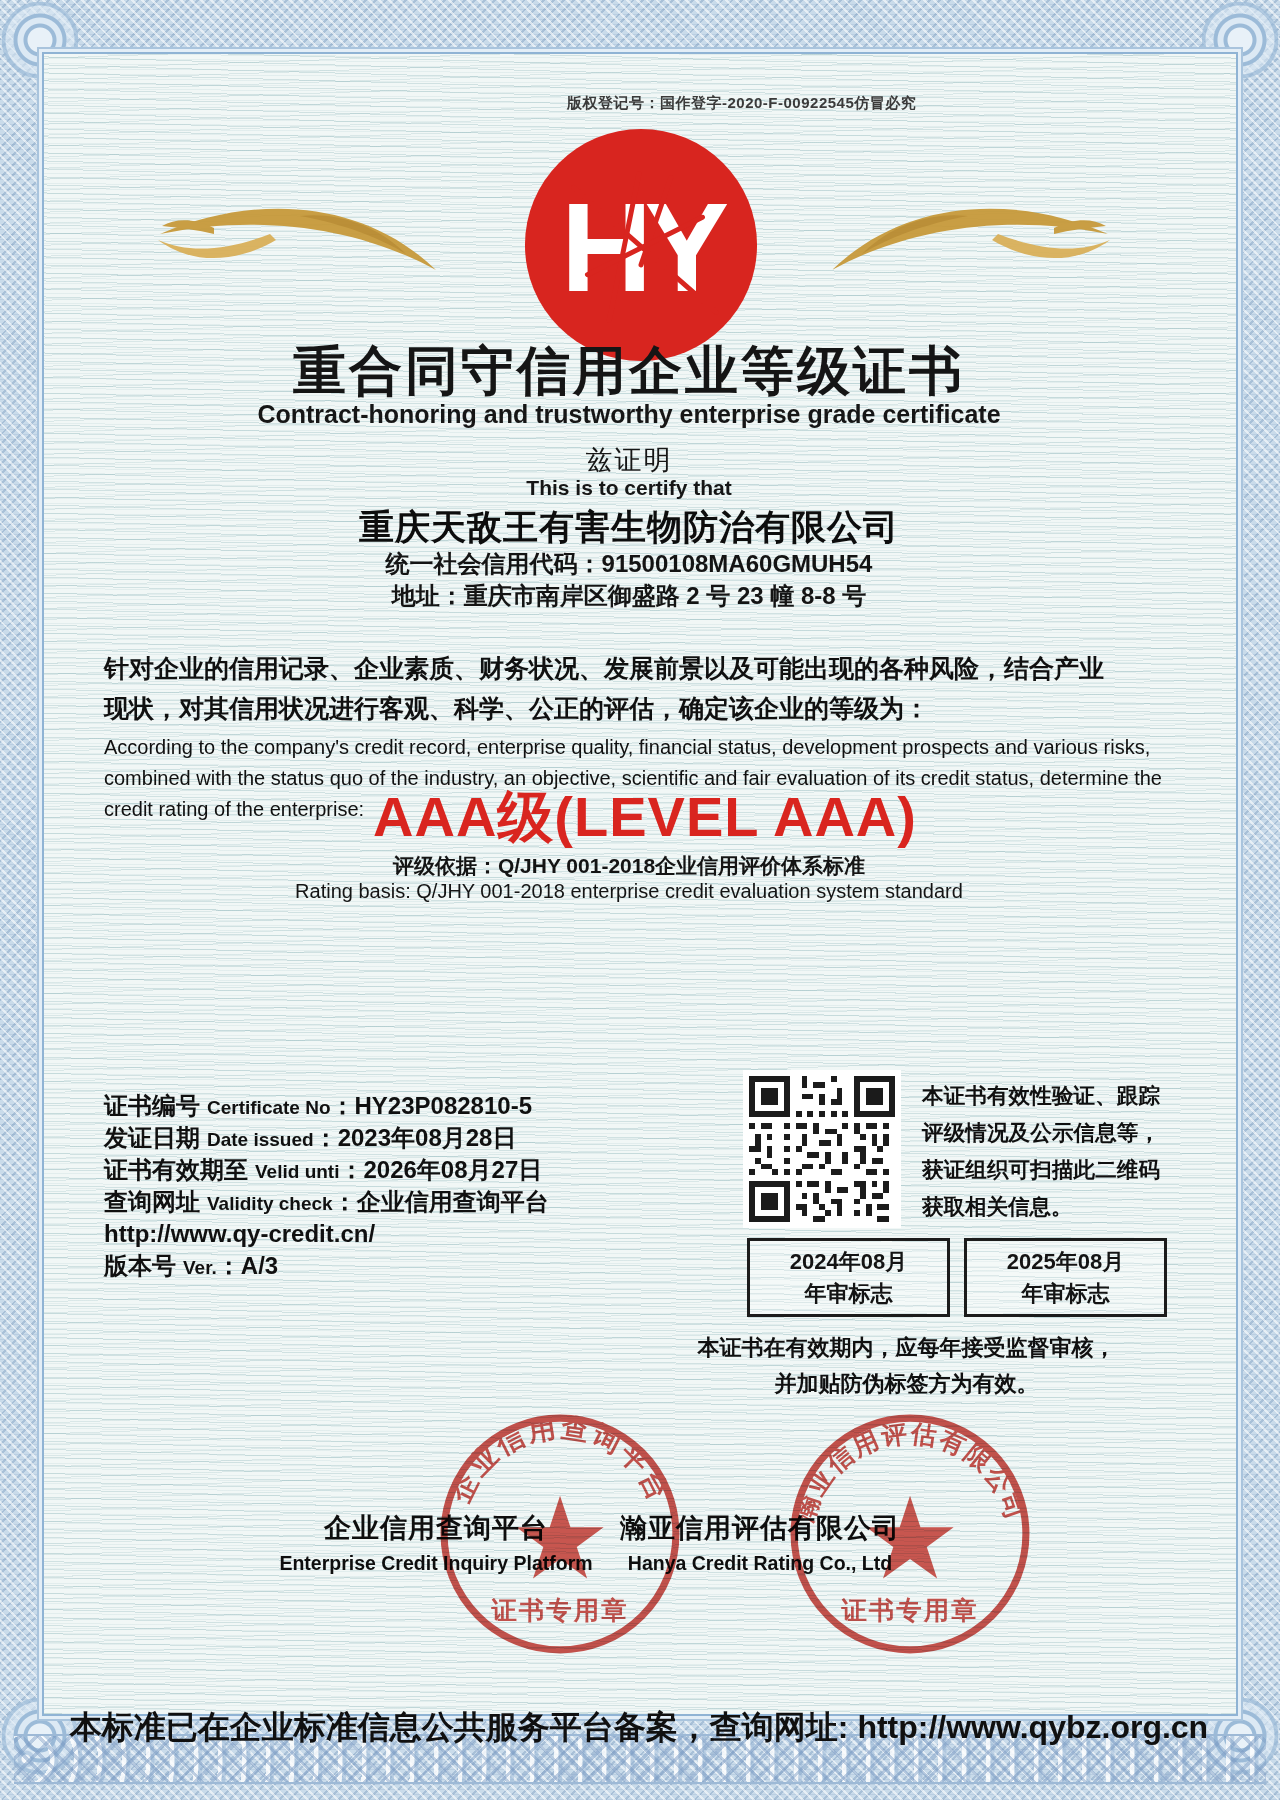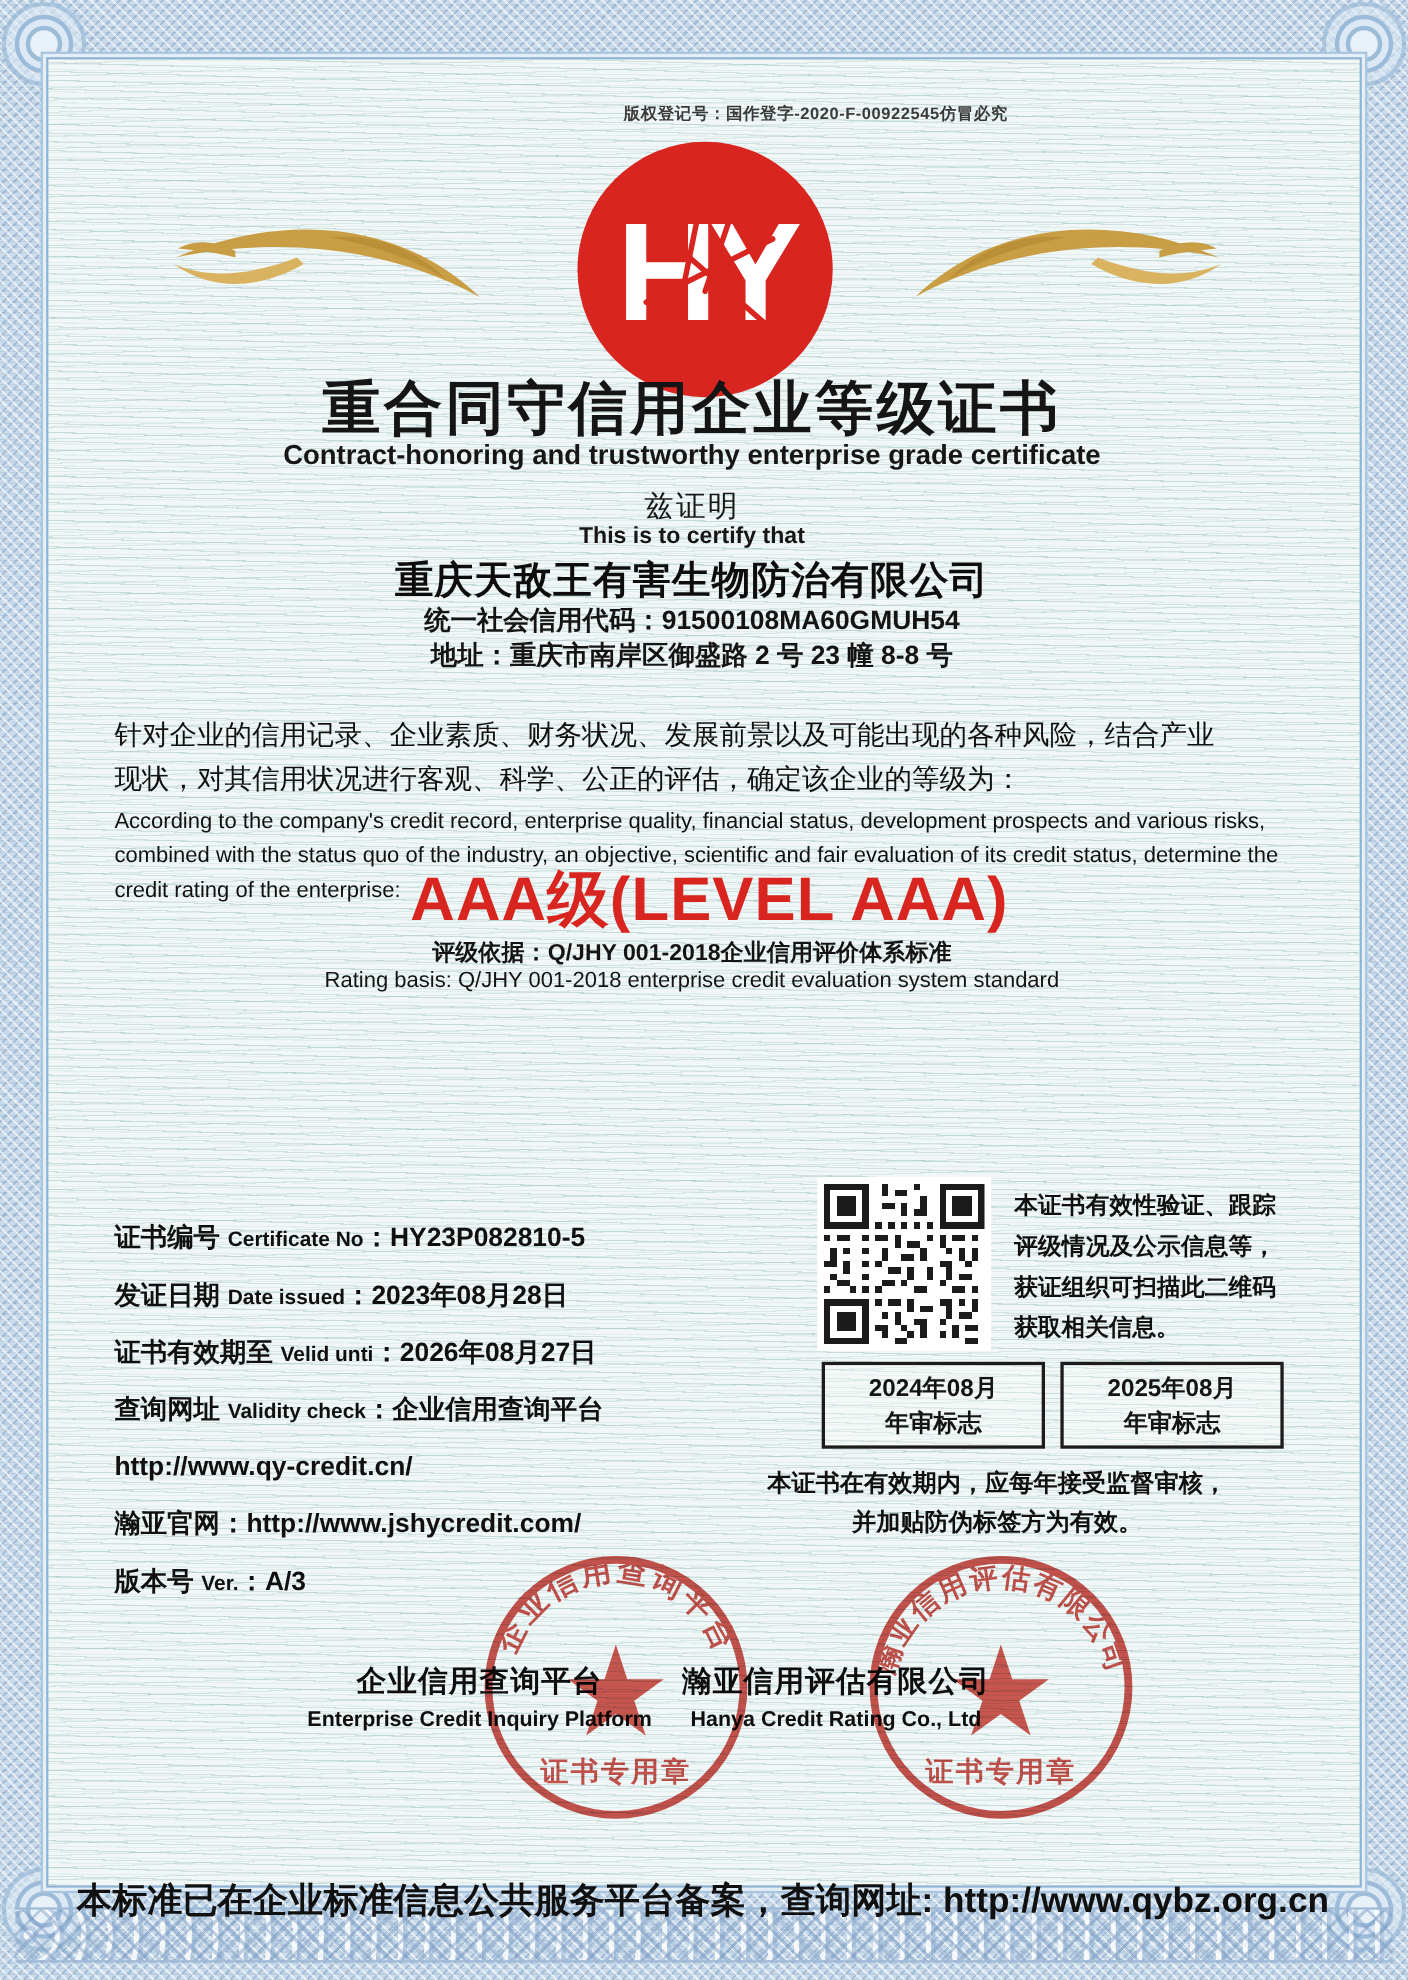--- a/index.html
+++ b/index.html
@@ -37,27 +37,27 @@
   .flourish.left{left:100px;}
   .flourish.right{right:112px;transform:scaleX(-1);}
   .title-cn{top:282px;font-size:53px;font-weight:900;color:#151515;letter-spacing:3px;}
   .title-en{top:346px;font-size:25px;font-weight:600;color:#161616;}
   .certify-cn{top:388px;font-size:27px;font-weight:400;color:#161616;letter-spacing:2px;}
   .certify-en{top:422px;font-size:21px;font-weight:600;color:#161616;}
   .company{top:450px;font-size:35px;font-weight:800;color:#0d0d0d;letter-spacing:1px;}
   .ccode{top:494px;font-size:24px;font-weight:600;color:#141414;}
   .caddr{top:526px;font-size:24px;font-weight:600;color:#141414;}
   .eval{top:594px;left:60px;width:1080px;color:#101010;}
-  .eval .cn{font-size:25px;font-weight:400;line-height:40px;}
+  .eval .cn{font-size:25px;font-weight:700;line-height:40px;}
   .eval .en{font-size:20px;line-height:31px;margin-top:4px;font-weight:500;}
   .rating{top:726px;font-size:56px;font-weight:800;color:#d9251f;letter-spacing:1px;padding-left:16px;}
   .basis-cn{top:798px;font-size:21px;font-weight:600;color:#141414;}
   .basis-en{top:826px;font-size:20px;font-weight:500;color:#141414;}
   .details{top:1036px;left:60px;}
-  .drow{height:32px;line-height:32px;white-space:nowrap;color:#101010;margin-top:20px;}
+  .drow{height:32px;line-height:32px;white-space:nowrap;color:#101010;}
   .dcn{font-size:24px;font-weight:700;}
   .den{font-size:19px;font-weight:600;margin-left:7px;}
   .dsep{font-size:24px;font-weight:700;}
   .dval{font-size:24px;font-weight:600;}
   .qr{top:1016px;left:699px;width:158px;height:158px;background:#fff;padding:6px;box-sizing:border-box;}
   .qrnote{top:1024px;left:878px;width:238px;font-size:21.5px;font-weight:600;line-height:37px;color:#101010;text-align:justify;}
   .marks{top:1184px;left:703px;display:flex;gap:14px;}
   .mark{border:3px solid #1c1c1c;width:197px;height:73px;display:flex;flex-direction:column;align-items:center;justify-content:center;font-size:22px;font-weight:600;color:#141414;line-height:32px;background:rgba(255,255,255,.25);}
   .superv{top:1276px;left:590px;width:545px;text-align:center;font-size:22px;font-weight:600;line-height:36px;color:#101010;}
   .issuer{top:1456px;text-align:center;color:#0e0e0e;}
@@ -132,21 +132,20 @@
     <div class="abs ctr rating">AAA级(LEVEL AAA)</div>
     <div class="abs ctr basis-cn">评级依据：Q/JHY 001-2018企业信用评价体系标准</div>
     <div class="abs ctr basis-en">Rating basis: Q/JHY 001-2018 enterprise credit evaluation system standard</div>
 
     <div class="abs details">
       <div class="drow"><span class="dcn">证书编号</span><span class="den">Certificate No</span><span class="dsep">：</span><span class="dval">HY23P082810-5</span></div>
       <div class="drow"><span class="dcn">发证日期</span><span class="den">Date issued</span><span class="dsep">：</span><span class="dval">2023年08月28日</span></div>
       <div class="drow"><span class="dcn">证书有效期至</span><span class="den">Velid unti</span><span class="dsep">：</span><span class="dval">2026年08月27日</span></div>
       <div class="drow"><span class="dcn">查询网址</span><span class="den">Validity check</span><span class="dsep">：</span><span class="dval">企业信用查询平台</span></div>
       <div class="drow"><span class="dcn"></span><span class="dsep"></span><span class="dval">http://www.qy-credit.cn/</span></div>
-      <div class="drow"><span class="dcn">瀚亚官网</span><span class="dsep">：</span><span class="dval">http://www.jshycredit.com/</span></div>
       <div class="drow"><span class="dcn">版本号</span><span class="den">Ver.</span><span class="dsep">：</span><span class="dval">A/3</span></div>
     </div>
 
     <div class="abs qr">
       <svg viewBox="0 0 25 25" width="146" height="146" shape-rendering="crispEdges" fill="#1b1b1b">
         <rect x="0" y="0" width="7" height="7"></rect>
           <rect x="1" y="1" width="5" height="5" fill="#fff"></rect>
           <rect x="2" y="2" width="3" height="3"></rect>
         <rect x="18" y="0" width="7" height="7"></rect>
           <rect x="19" y="1" width="5" height="5" fill="#fff"></rect>

